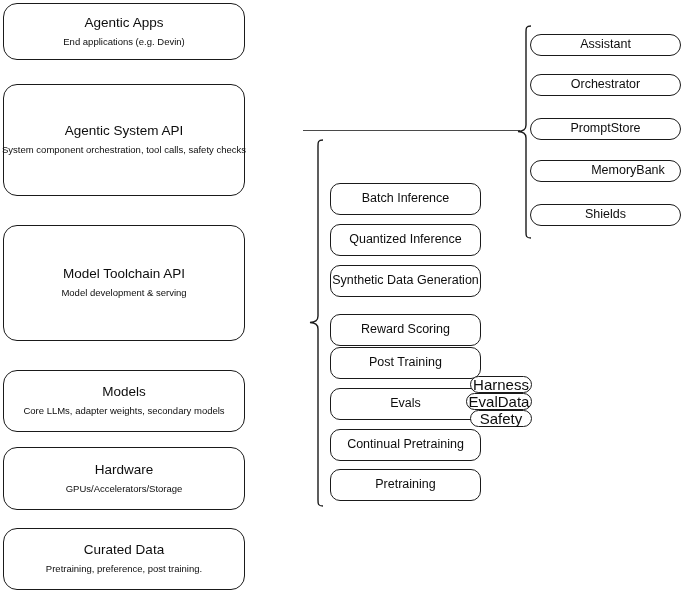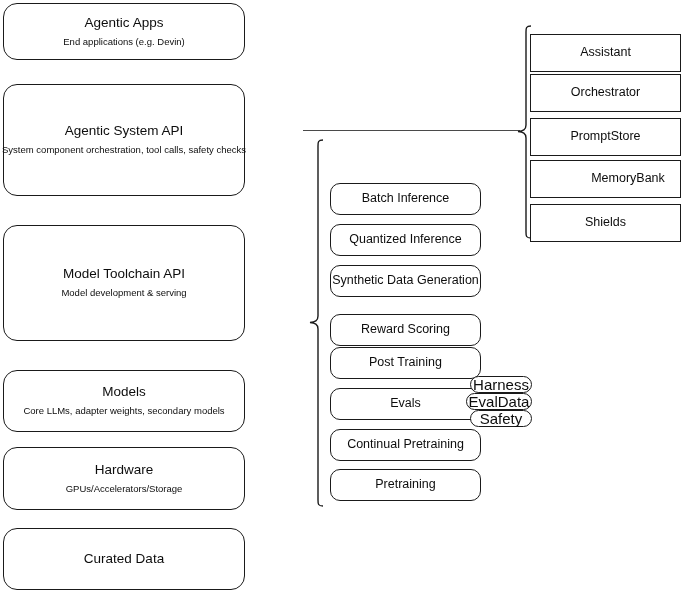--- a/index.html
+++ b/index.html
@@ -51,22 +51,22 @@
     left: 330px;
     width: 151px;
     height: 32px;
     border-radius: 10px;
   }
   .mid-box .title { font-size: 12.5px; }
 
   .right-box {
     left: 530px;
     width: 151px;
-    height: 38px;
-    border-radius: 0;
+    height: 22px;
+    border-radius: 11px;
   }
   .right-box .title { font-size: 12.5px; }
 
   
   .pill {
     position: absolute;
     box-sizing: border-box;
     border: 1.4px solid #1a1a1a;
     border-radius: 999px;
     background: #ffffff;
@@ -123,20 +123,21 @@
     <div class="subtitle">Core LLMs, adapter weights, secondary models</div>
   </div>
 
   <div class="box layer-box" style="top:447px; height:63px;">
     <div class="title">Hardware</div>
     <div class="subtitle">GPUs/Accelerators/Storage</div>
   </div>
 
   <div class="box layer-box" style="top:528px; height:62px;">
     <div class="title">Curated Data</div>
+    <div class="subtitle">Pretraining, preference, post training.</div>
   </div>
 
   <div class="connector" style="left:303px; top:130px; width:217px;"></div>
 
   <svg class="brace" style="left:306px; top:138px;" width="18" height="374" viewBox="0 0 18 374">
     <path d="M17 2 C12 2 12 4 12 8 L12 178 C12 183 9 184 4 184.5 C9 185 12 186 12 191 L12 362 C12 366 12 368 17 368"></path>
   </svg>
 
   <div class="box mid-box" style="top:183px;">
     <div class="title">Batch Inference</div>

